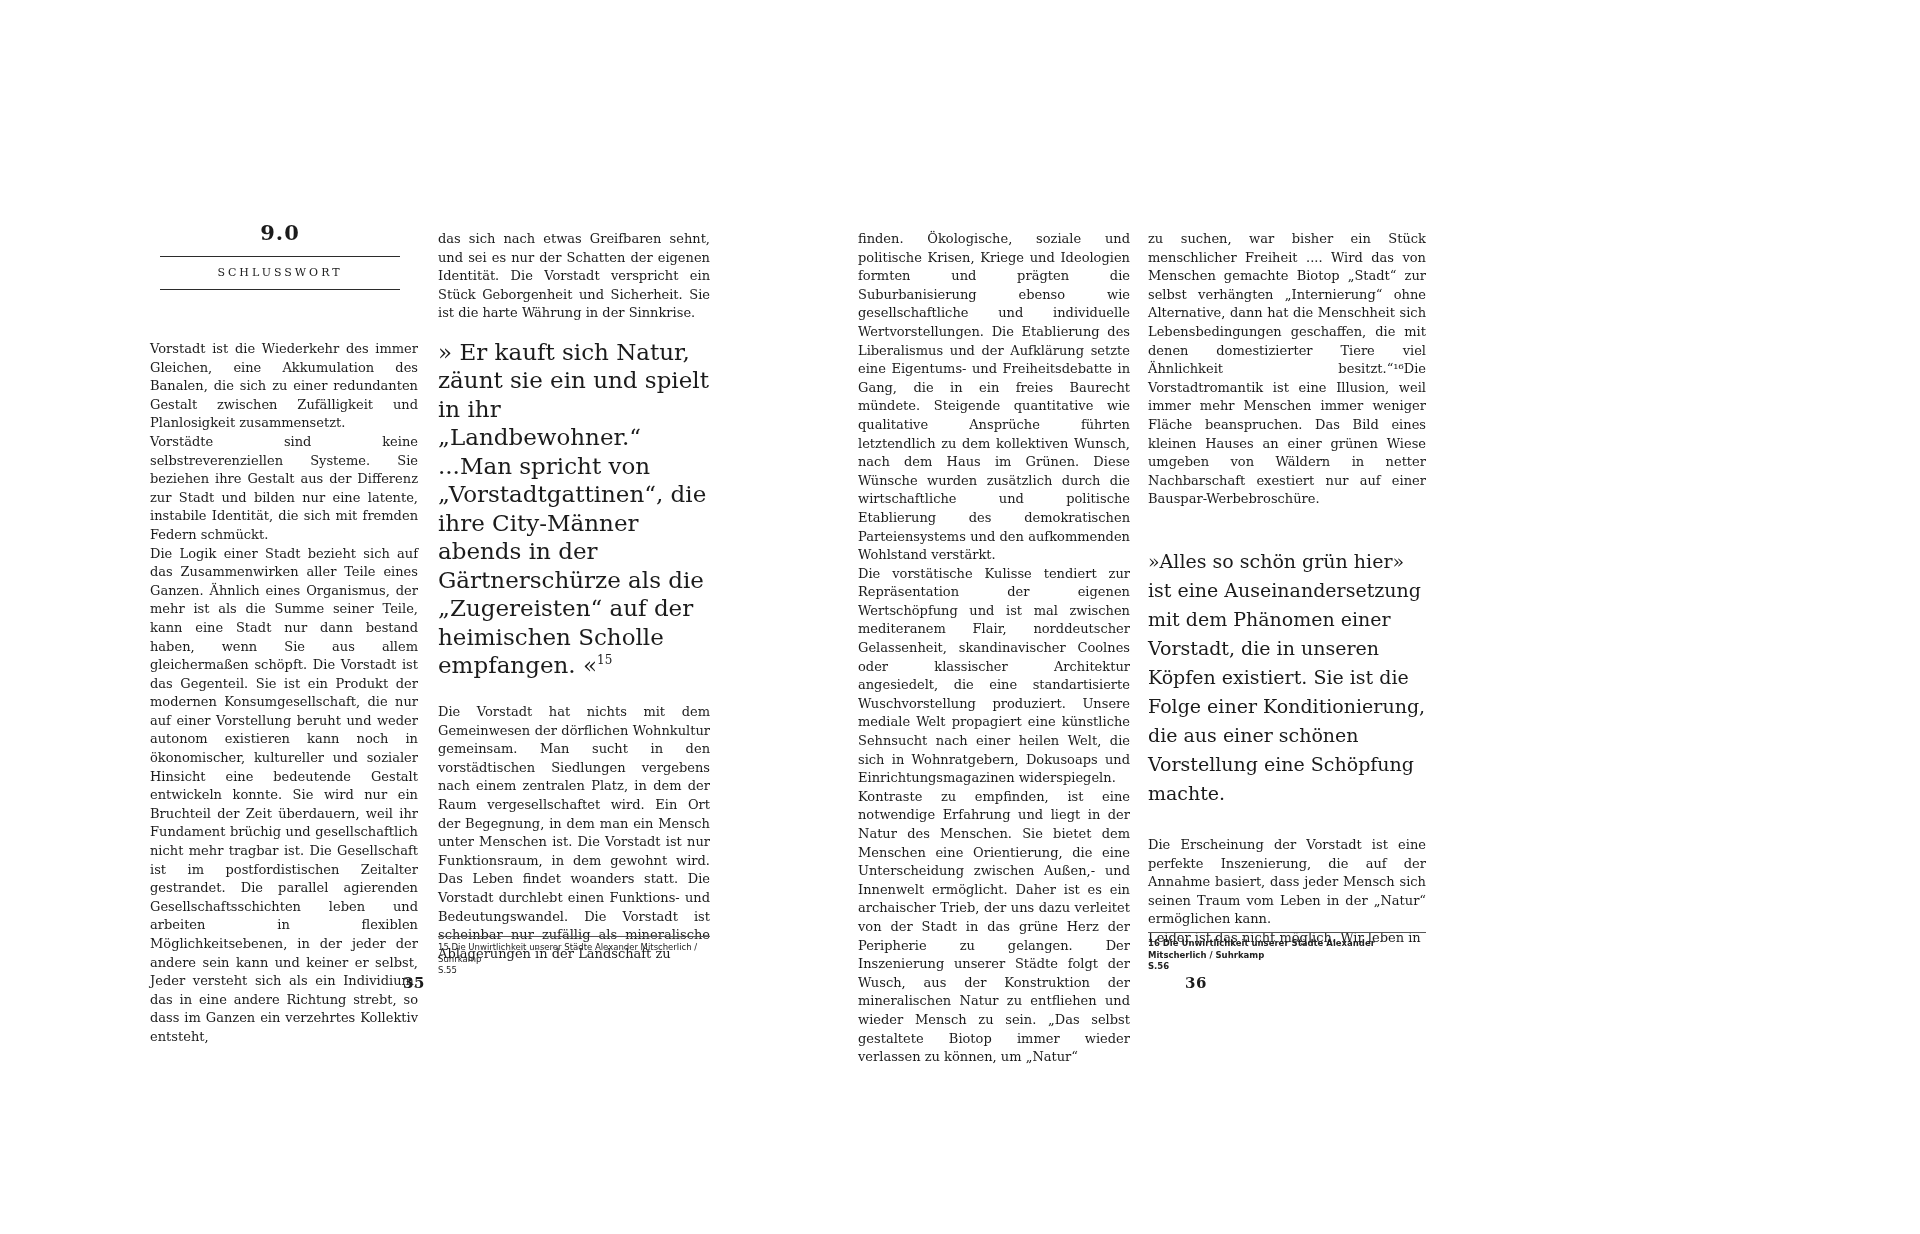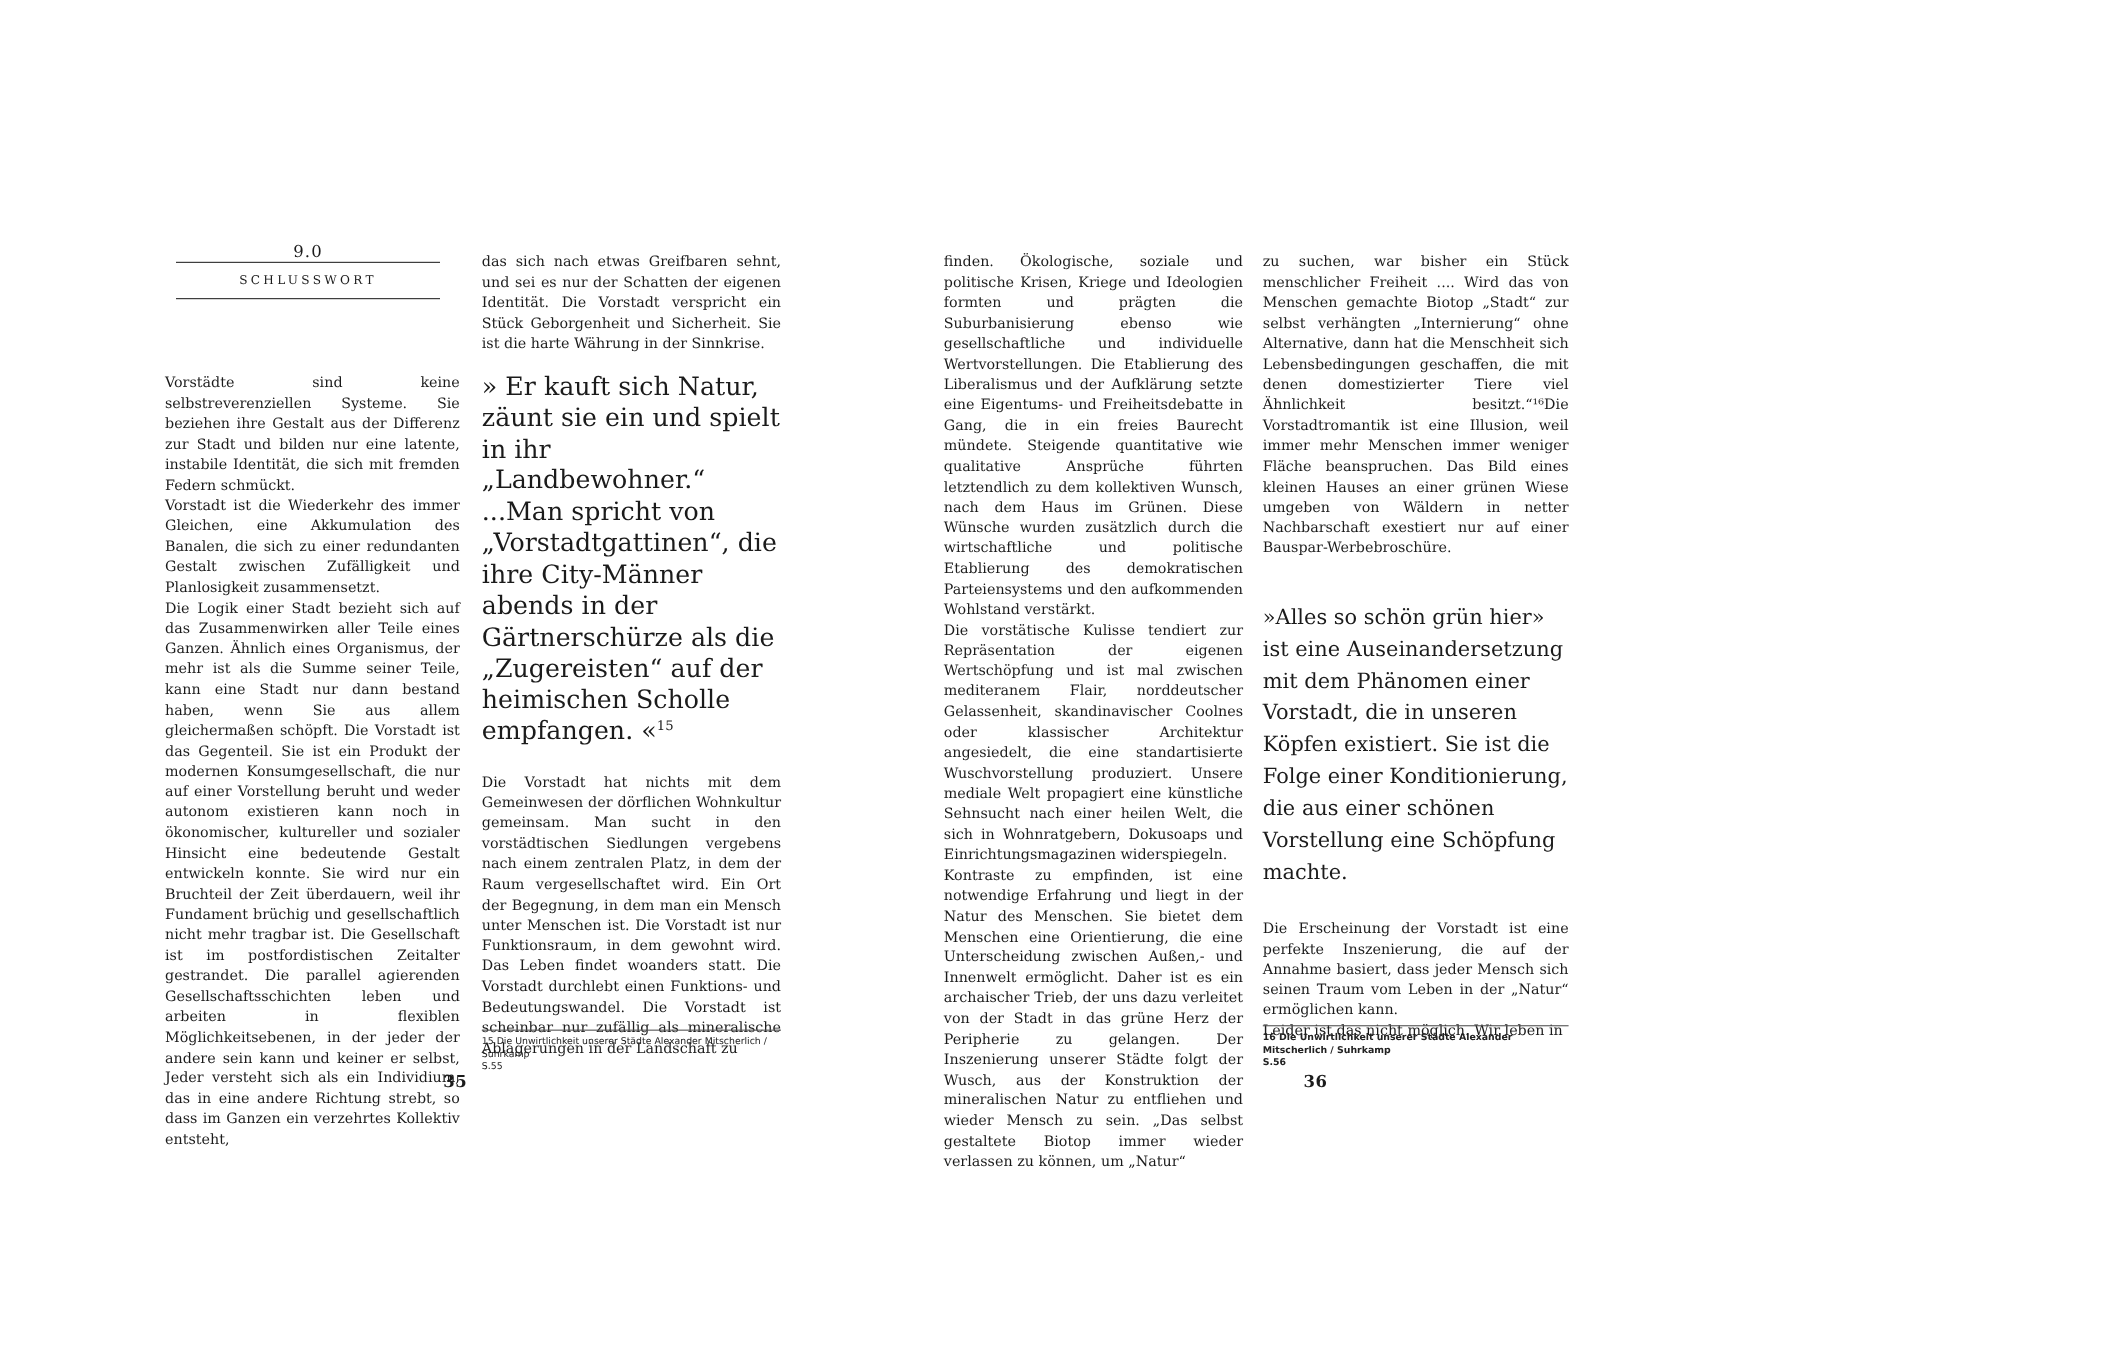--- a/index.html
+++ b/index.html
@@ -15,22 +15,24 @@
 
   .spread { position: absolute; inset: 0; }
 
   
   .chapter-head {
     position: absolute;
     left: 160px; top: 220px; width: 240px;
     text-align: center;
   }
   .chapter-number {
-    font-size: 15px;
+    font-size: 21px;
     letter-spacing: 1px;
+    margin-bottom: 11px;
+    font-weight: bold;
   }
   .rule {
     height: 0;
     border-top: 1px solid #2b2b2b;
   }
   .chapter-title {
     font-size: 11px;
     font-weight: normal;
     letter-spacing: 3px;
     margin: 0;
@@ -103,22 +105,22 @@
 <div class="spread">
 
   <header class="chapter-head">
     <div class="chapter-number">9.0</div>
     <div class="rule"></div>
     <h1 class="chapter-title">SCHLUSSWORT</h1>
     <div class="rule"></div>
   </header>
 
   <div class="textcol col-1">
+    <p>Vorstadt ist die Wiederkehr des immer Gleichen, eine Akkumulation des Banalen, die sich zu einer redundanten Gestalt zwischen Zufälligkeit und Planlosigkeit zusammensetzt.</p>
     <p>Vorstädte sind keine selbstreverenziellen Systeme. Sie beziehen ihre Gestalt aus der Differenz zur Stadt und bilden nur eine latente, instabile Identität, die sich mit fremden Federn schmückt.</p>
-    <p>Vorstadt ist die Wiederkehr des immer Gleichen, eine Akkumulation des Banalen, die sich zu einer redundanten Gestalt zwischen Zufälligkeit und Planlosigkeit zusammensetzt.</p>
     <p>Die Logik einer Stadt bezieht sich auf das Zusammenwirken aller Teile eines Ganzen. Ähnlich eines Organismus, der mehr ist als die Summe seiner Teile, kann eine Stadt nur dann bestand haben, wenn Sie aus allem gleichermaßen schöpft. Die Vorstadt ist das Gegenteil. Sie ist ein Produkt der modernen Konsumgesellschaft, die nur auf einer Vorstellung beruht und weder autonom existieren kann noch in ökonomischer, kultureller und sozialer Hinsicht eine bedeutende Gestalt entwickeln konnte. Sie wird nur ein Bruchteil der Zeit überdauern, weil ihr Fundament brüchig und gesellschaftlich nicht mehr tragbar ist. Die Gesellschaft ist im postfordistischen Zeitalter gestrandet. Die parallel agierenden Gesellschaftsschichten leben und arbeiten in flexiblen Möglichkeitsebenen, in der jeder der andere sein kann und keiner er selbst, Jeder versteht sich als ein Individium, das in eine andere Richtung strebt, so dass im Ganzen ein verzehrtes Kollektiv entsteht,</p>
   </div>
 
   <div class="textcol col-2">
     <p>das sich nach etwas Greifbaren sehnt, und sei es nur der Schatten der eigenen Identität. Die Vorstadt verspricht ein Stück Geborgenheit und Sicherheit. Sie ist die harte Währung in der Sinnkrise.</p>
     <div class="pull-quote"><span>» Er kauft sich Natur, zäunt sie ein und spielt in ihr „Landbewohner.“ ...Man spricht von „Vorstadtgattinen“, die ihre City-Männer abends in der Gärtnerschürze als die „Zugereisten“ auf der heimischen Scholle empfangen. «</span><sup>15</sup></div>
     <p>Die Vorstadt hat nichts mit dem Gemeinwesen der dörflichen Wohnkultur gemeinsam. Man sucht in den vorstädtischen Siedlungen vergebens nach einem zentralen Platz, in dem der Raum vergesellschaftet wird. Ein Ort der Begegnung, in dem man ein Mensch unter Menschen ist. Die Vorstadt ist nur Funktionsraum, in dem gewohnt wird. Das Leben findet woanders statt. Die Vorstadt durchlebt einen Funktions- und Bedeutungswandel. Die Vorstadt ist scheinbar nur zufällig als mineralische Ablagerungen in der Landschaft zu</p>
   </div>
 
   <div class="footnote footnote-left">

